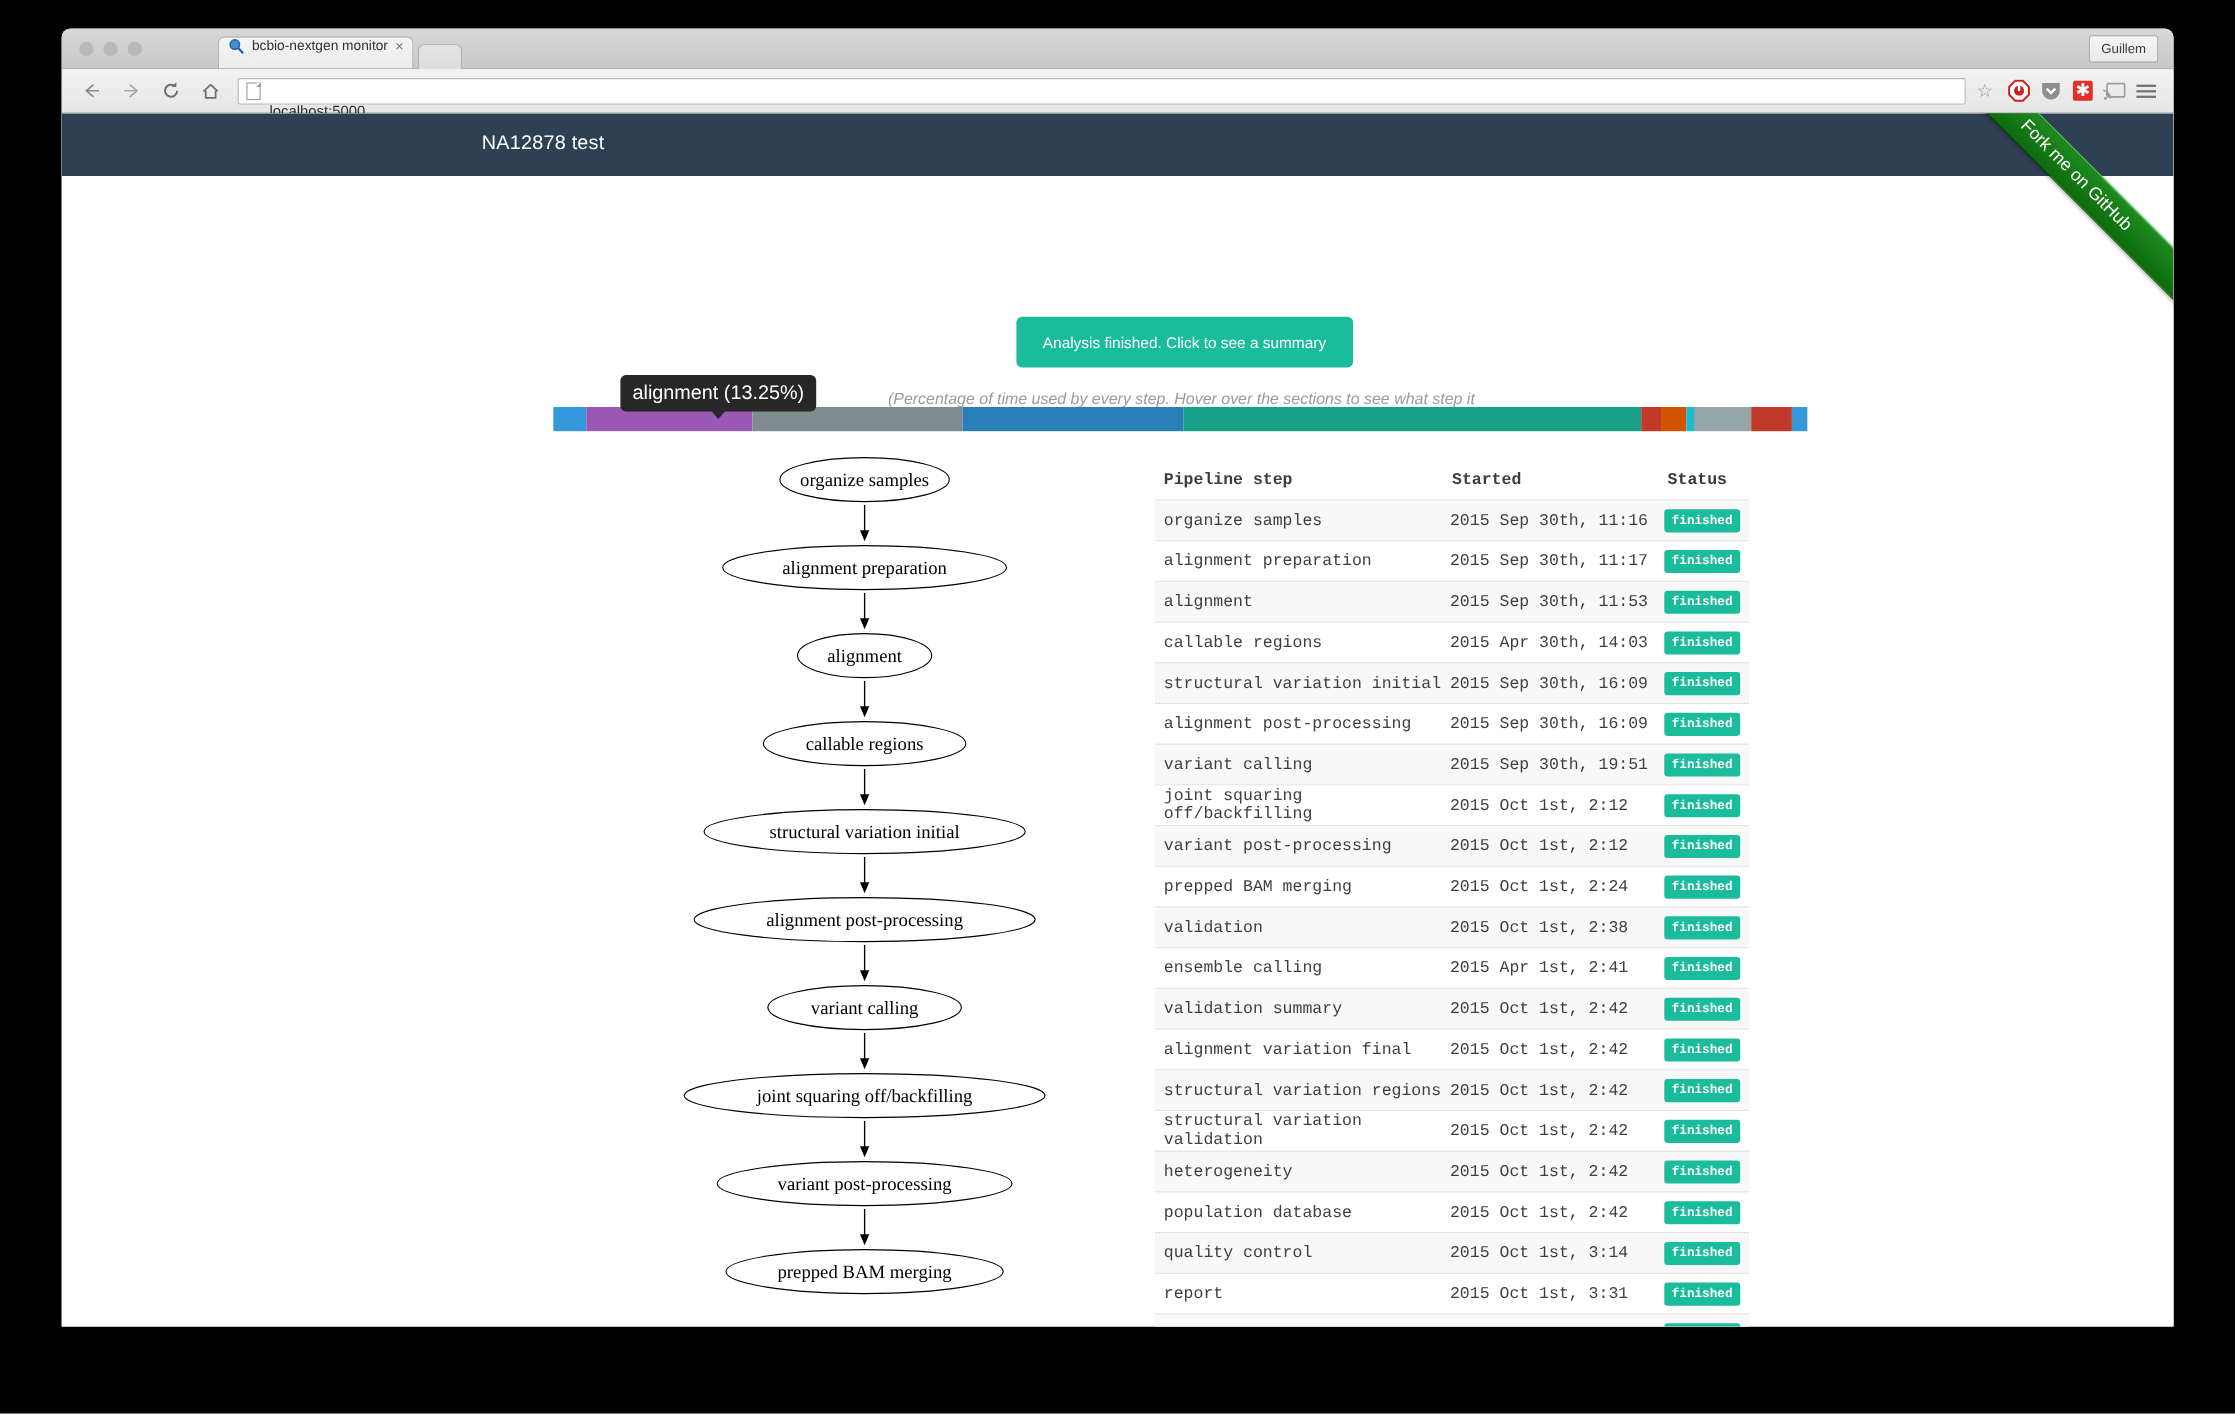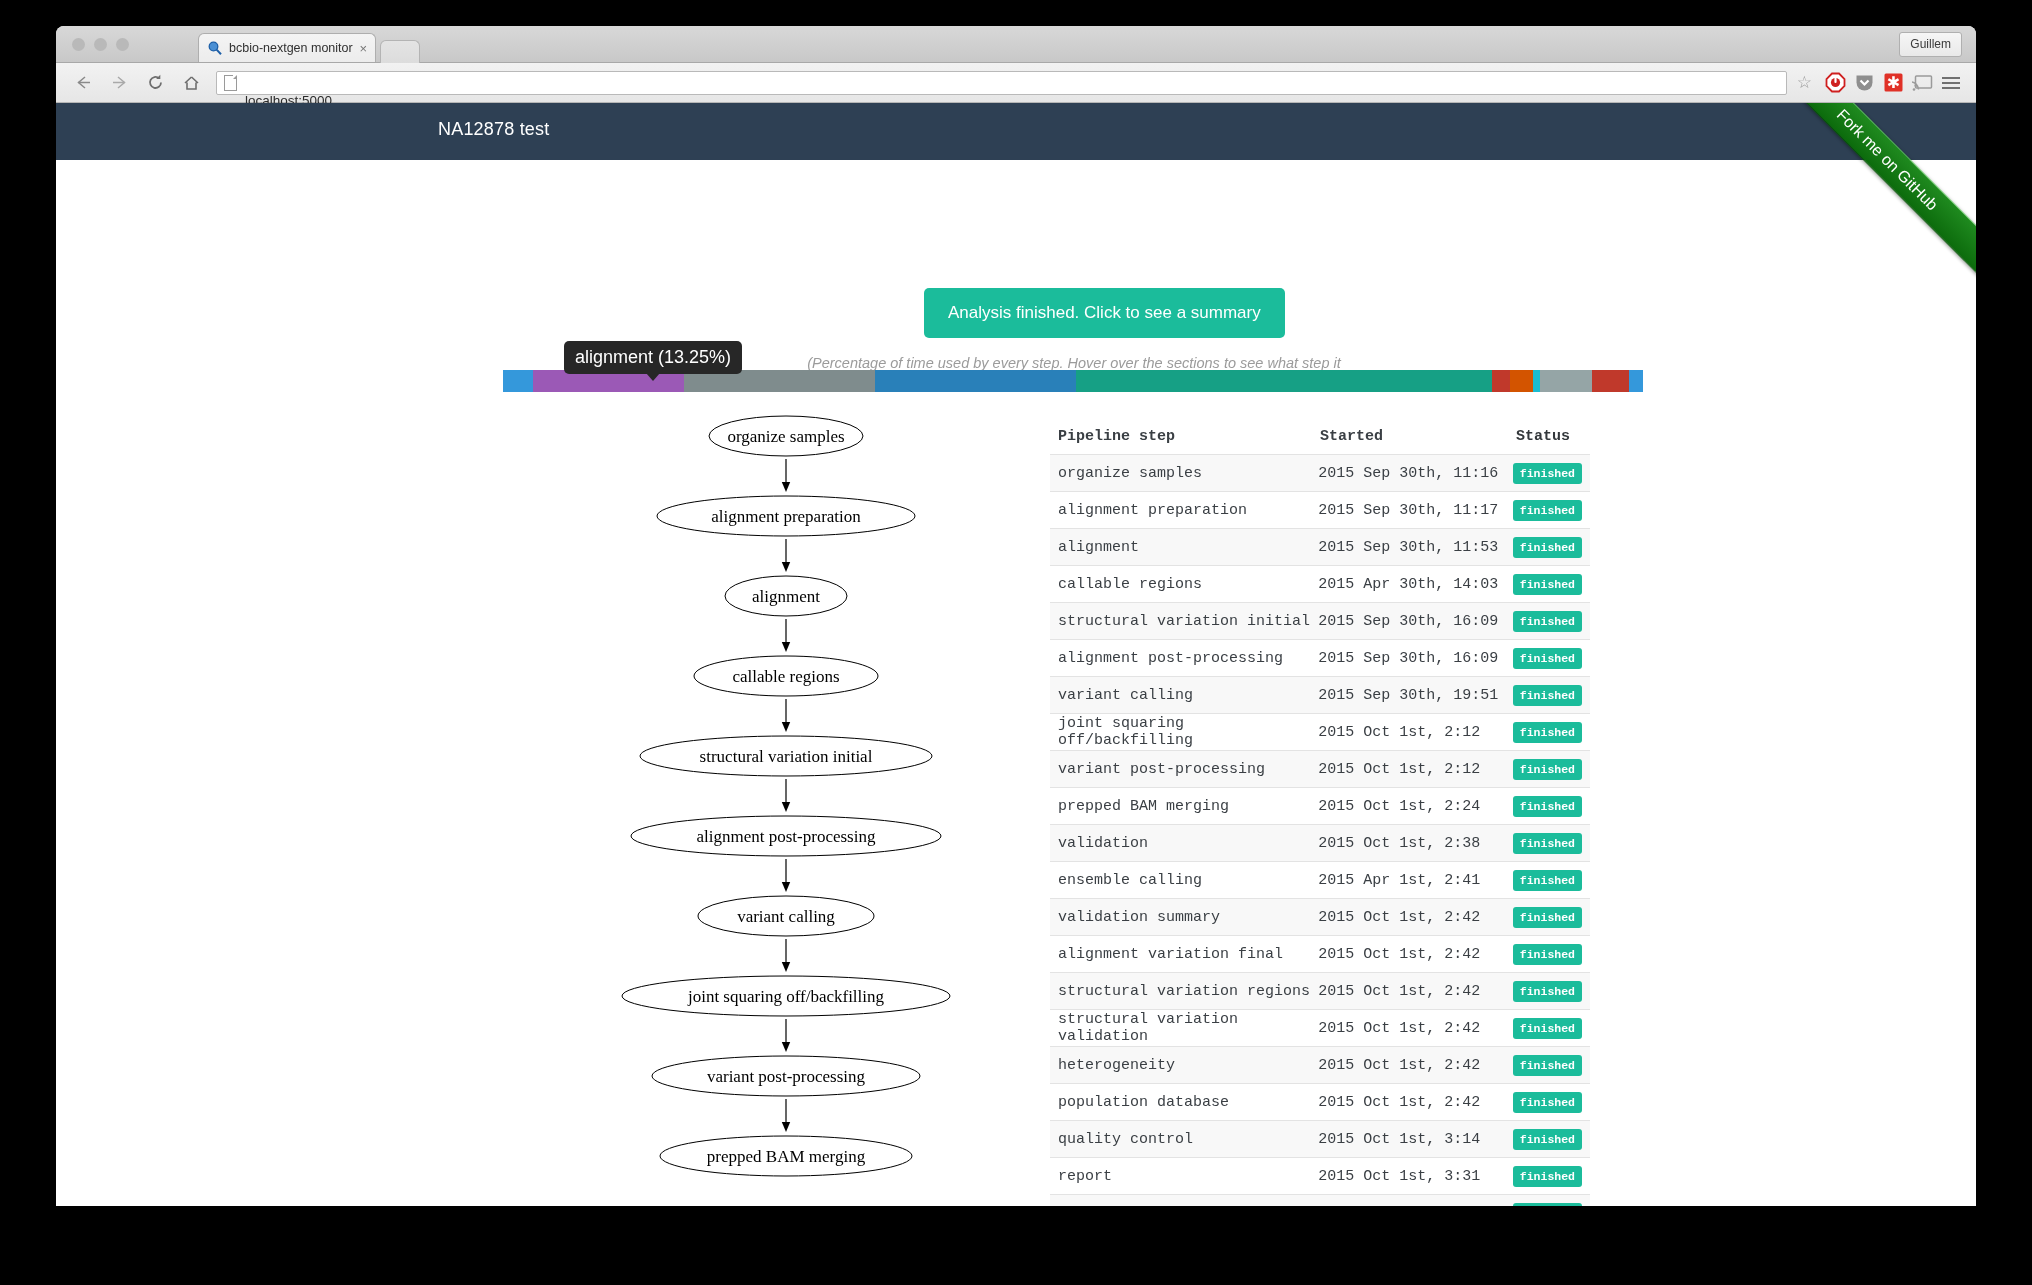--- a/index.html
+++ b/index.html
@@ -17,21 +17,21 @@
     position:relative;height:36px;
     background:linear-gradient(#d8d8d8,#c8c8c8);
     border-bottom:1px solid #a8a8a8;
   }
   .traffic{position:absolute;left:16px;top:12px;display:flex;gap:9px;}
   .traffic span{width:13px;height:13px;border-radius:50%;background:#b9b9b9;display:block;}
   .tab{
     position:absolute;left:142px;top:7px;height:29px;width:178px;
     background:linear-gradient(#f4f4f4,#ececec);
     border:1px solid #aeaeae;border-bottom:none;border-radius:6px 6px 0 0;
-    display:flex;align-items:center;padding:0 8px;box-sizing:border-box;
+    display:flex;align-items:flex-start;padding:0 8px;box-sizing:border-box;
   }
   .tab .favicon{width:16px;height:16px;margin-right:6px;flex:none;}
   .tab .ttl{
     font-size:12.5px;color:#303030;white-space:nowrap;overflow:hidden;
     text-overflow:ellipsis;flex:1;
   }
   .tab .x{font-size:13px;color:#777;margin-left:4px;cursor:default;}
   .tab-new{
     position:absolute;left:324px;top:14px;width:38px;height:22px;
     background:linear-gradient(#e4e4e4,#dcdcdc);
@@ -79,21 +79,21 @@
     background:linear-gradient(#1f8a1f,#0c6b0c);
     color:#fff;font-size:16px;text-align:center;padding:7px 0;
     transform:rotate(45deg);
     box-shadow:0 1px 4px rgba(0,0,0,.4);
     border-top:1px solid #55bb55;border-bottom:1px solid #044d04;
     z-index:40;white-space:nowrap;
   }
   .summary-btn{
     position:absolute;left:868px;top:185px;
     background:#1bbc9b;color:#fff;border:none;border-radius:5px;
-    font-size:17px;padding:15px 24px;font-family:inherit;
+    font-size:14px;padding:15px 24px;font-family:inherit;
   }
   .hint{
     position:absolute;left:718px;top:252px;width:600px;text-align:center;
     font-size:14.5px;color:#9b9b9b;font-style:italic;
   }
   .barwrap{position:absolute;left:447px;top:267px;width:1140px;height:22px;display:flex;}
   .barwrap > i{display:block;height:100%;}
   .tooltip{
     position:absolute;left:508px;top:238px;
     background:#272727;color:#fff;font-size:18px;

